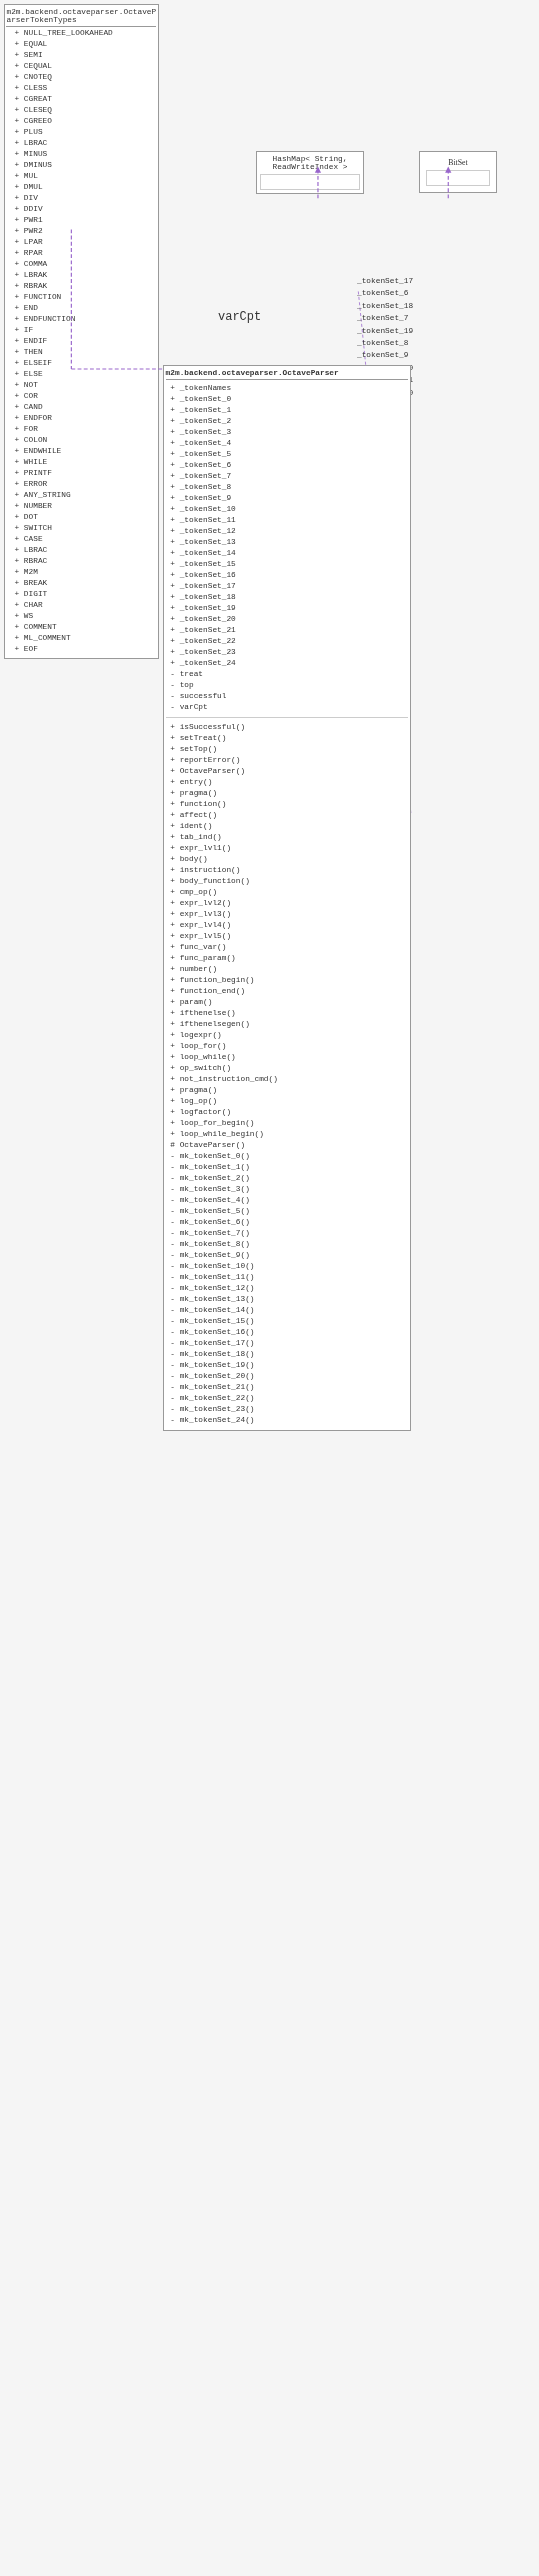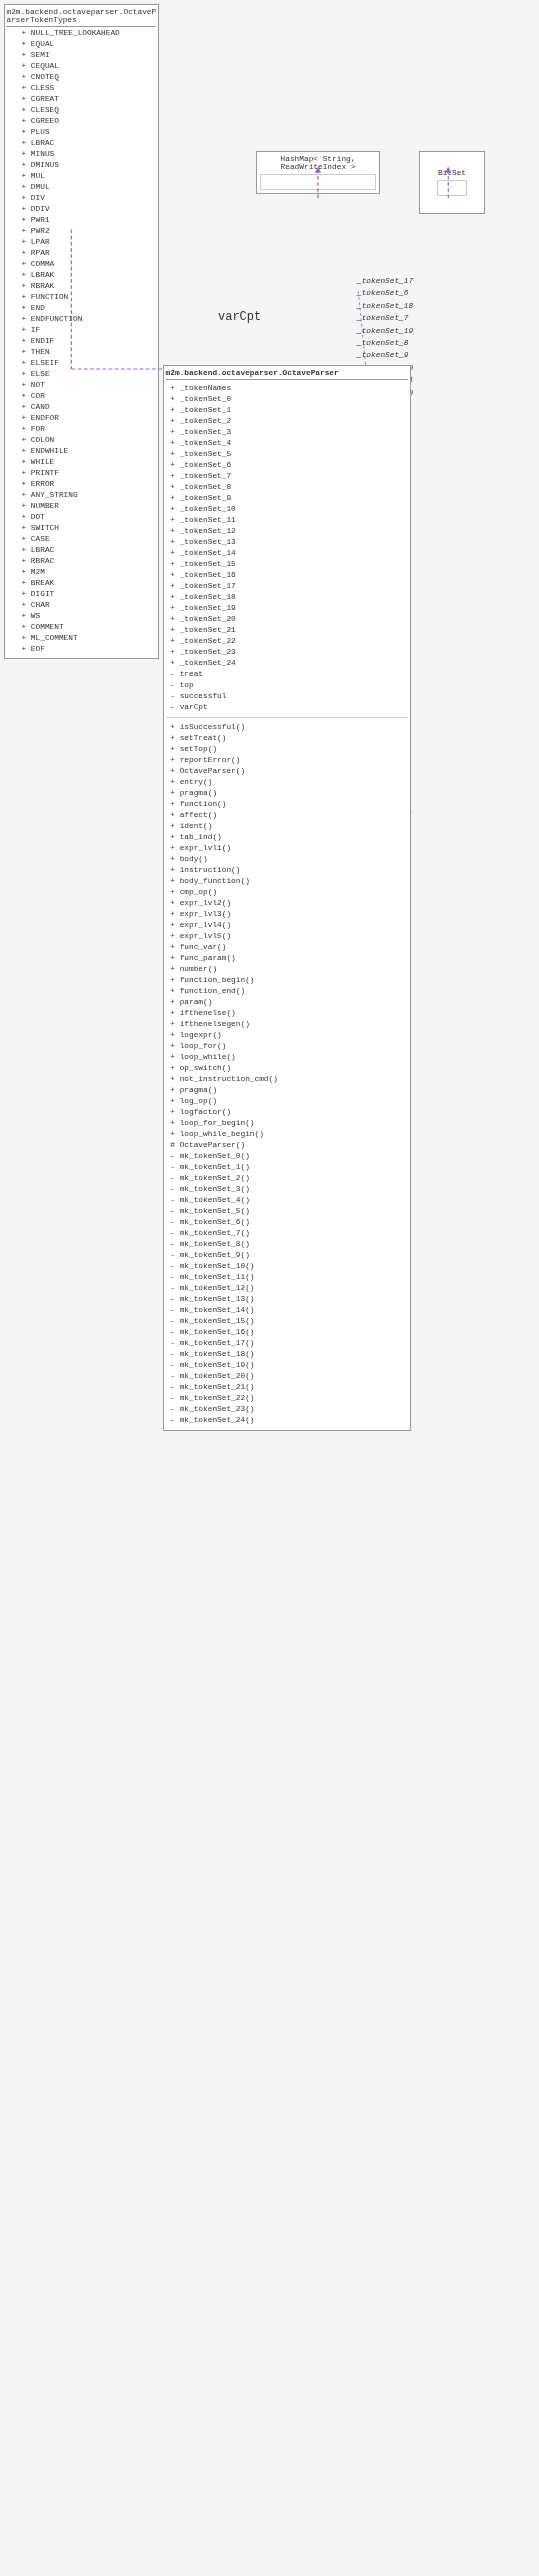--- a/index.html
+++ b/index.html
@@ -27,54 +27,55 @@
       font-size: 7.8px;
       color: #333;
       border-bottom: 0.8px solid #999;
       padding-bottom: 1.6px;
       margin-bottom: 1.6px;
       word-break: break-all;
     }
     .token-item {
       font-size: 7.8px;
       color: #333;
-      padding: 0 15px;
+      padding: 0 8px;
       line-height: 11px;
     }
 
     
     .hashmap-box {
       position: absolute;
       top: 151px;
       left: 256px;
-      width: 124px;
+      width: 108px;
       border: 0.8px solid #999;
       background: white;
       padding: 3.1px;
     }
     .hashmap-box .box-title {
       font-size: 7.8px;
       color: #333;
       text-align: center;
       margin-bottom: 3.1px;
     }
     .hashmap-inner {
       border: 0.8px solid #ccc;
       height: 15.5px;
     }
 
     
     .bitset-box {
       position: absolute;
       top: 151px;
       left: 419px;
-      width: 66px;
+      width: 78px;
       border: 0.8px solid #999;
       background: white;
-      padding: 17px;
+      padding: 6px;
+      font-family: Liberation Serif, serif;
     }
     .bitset-box .box-title {
       font-size: 7.8px;
       color: #333;
       text-align: center;
     }
     .bitset-inner {
       border: 0.8px solid #ccc;
       height: 15.5px;
       margin-top: 3.1px;
@@ -90,21 +91,20 @@
     }
 
     
     .tokenset-labels {
       position: absolute;
       top: 275px;
       left: 357px;
       font-size: 7.8px;
       color: #333;
       line-height: 12.4px;
-      font-style: italic;
     }
 
     
     .parser-box {
       position: absolute;
       top: 365px;
       left: 163px;
       width: 248px;
       border: 0.8px solid #999;
       background: white;

